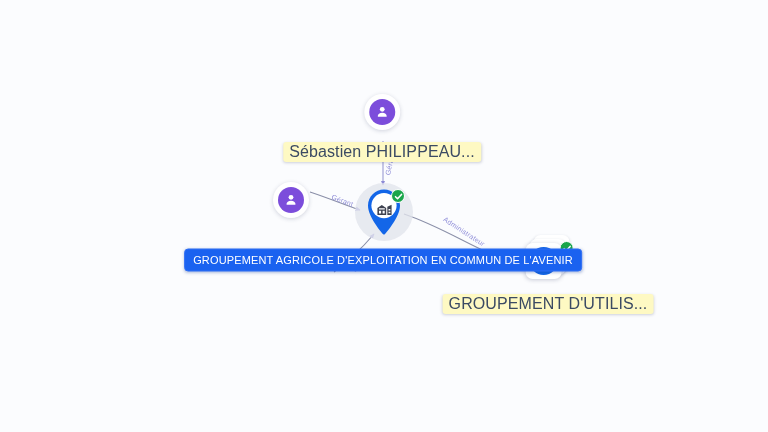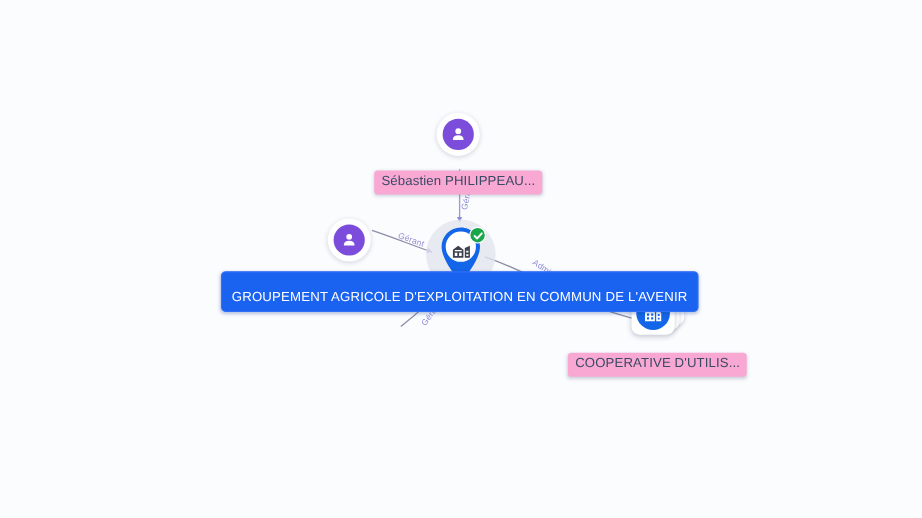--- a/index.html
+++ b/index.html
@@ -58,23 +58,23 @@
     background: #7c4ddb;
     display: flex;
     align-items: center;
     justify-content: center;
   }
   .person-avatar svg { display: block; }
 
   
   .node-label {
     margin-top: 12px;
-    background: #f9a8d4;
+    background: #fef9c3;
     color: #3b4a63;
-    font-size: 11px;
+    font-size: 16px;
     line-height: 13px;
     padding: 3px 6px 4px 6px;
     border-radius: 3px;
     white-space: nowrap;
     box-shadow: 0 1px 3px rgba(40, 50, 90, 0.22);
     letter-spacing: 0.1px;
   }
 
   
   #node-gaec {
@@ -145,24 +145,25 @@
   
   #label-gaec-selected {
     position: absolute;
     transform: translate(-50%, -50%);
     background: #1a62f0;
     border: 1.5px solid #2f6ef5;
     border-radius: 4px;
     color: #ffffff;
     font-size: 11px;
     line-height: 14px;
-    padding: 14px 8px 4px 8px;
+    padding: 3px 8px 4px 8px;
     white-space: nowrap;
     letter-spacing: 0.15px;
     box-shadow: 0 1px 3px rgba(20, 60, 150, 0.30);
+    margin-top: 17px;
   }
 
   
   .edge-label {
     position: absolute;
     font-size: 7px;
     line-height: 8px;
     color: #8d8bd6;
     white-space: nowrap;
     letter-spacing: 0.2px;
@@ -238,21 +239,21 @@
           <path d="M3 21V11.2l6-4.2v3.1l5-3.1V21H3zm2.2-2h2.3v-2.4H5.2V19zm0-4.2h2.3v-2.4H5.2v2.4zM9.8 19h2.3v-2.4H9.8V19zm0-4.2h2.3v-2.4H9.8v2.4z"></path>
           <path d="M15.4 21V8.6L21 11.6V21h-5.6zm1.8-2h2V17h-2v2zm0-4h2v-2h-2v2z"></path>
         </svg>
       </div>
       <div class="badge-check" style="right:-4px; top:3px;">
         <svg width="9" height="9" viewBox="0 0 24 24" fill="none" stroke="#ffffff" stroke-width="4.2" stroke-linecap="round" stroke-linejoin="round">
           <path d="M4 12.5 L9.5 18 L20 6.5"></path>
         </svg>
       </div>
     </div>
-    <div class="node-label">COOPERATIVE D'UTILIS...</div>
+    <div class="node-label">GROUPEMENT D'UTILIS...</div>
   </div>
 
   <div id="node-gaec" style="left:384px; top:212px;">
     <div class="halo"></div>
     <div class="pin-wrap">
       <svg width="42" height="50" viewBox="0 0 42 50">
         <path d="M21 2.5C12.2 2.5 5 9.6 5 18.4c0 11.3 13.2 26.6 15.2 28.8.45.5 1.15.5 1.6 0C23.8 45 37 29.7 37 18.4 37 9.6 29.8 2.5 21 2.5z" fill="#1366e8"></path>
         <circle cx="21" cy="18.6" r="12.6" fill="#ffffff"></circle>
       </svg>
       <div style="position:absolute; left:0; top:0; width:42px; height:42px;

